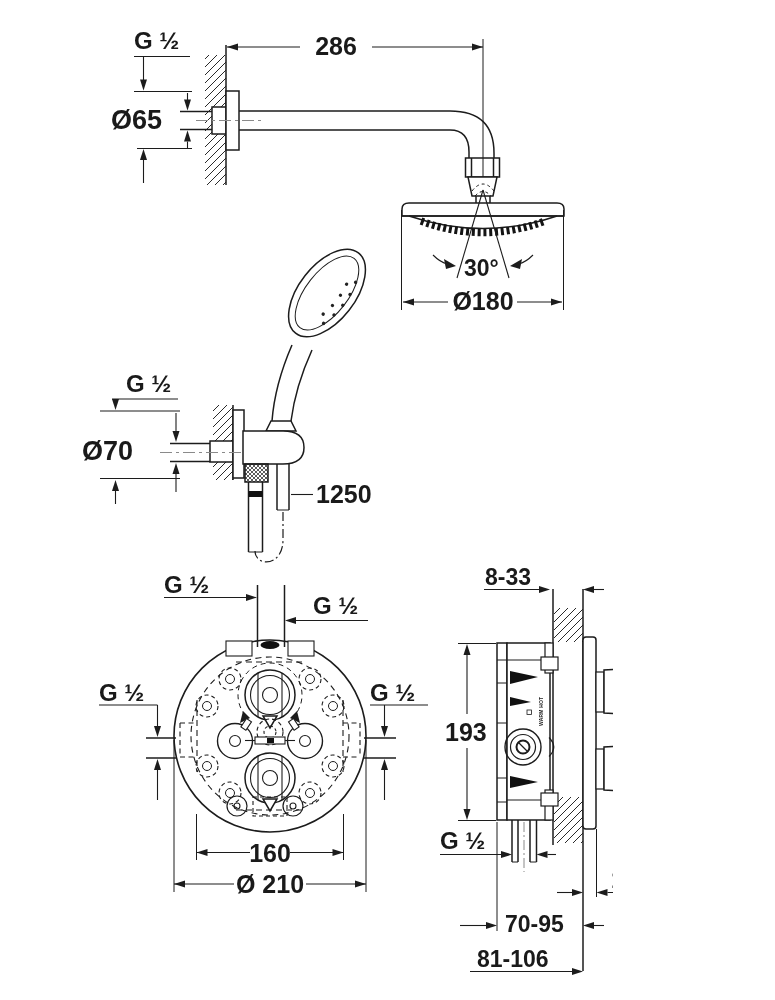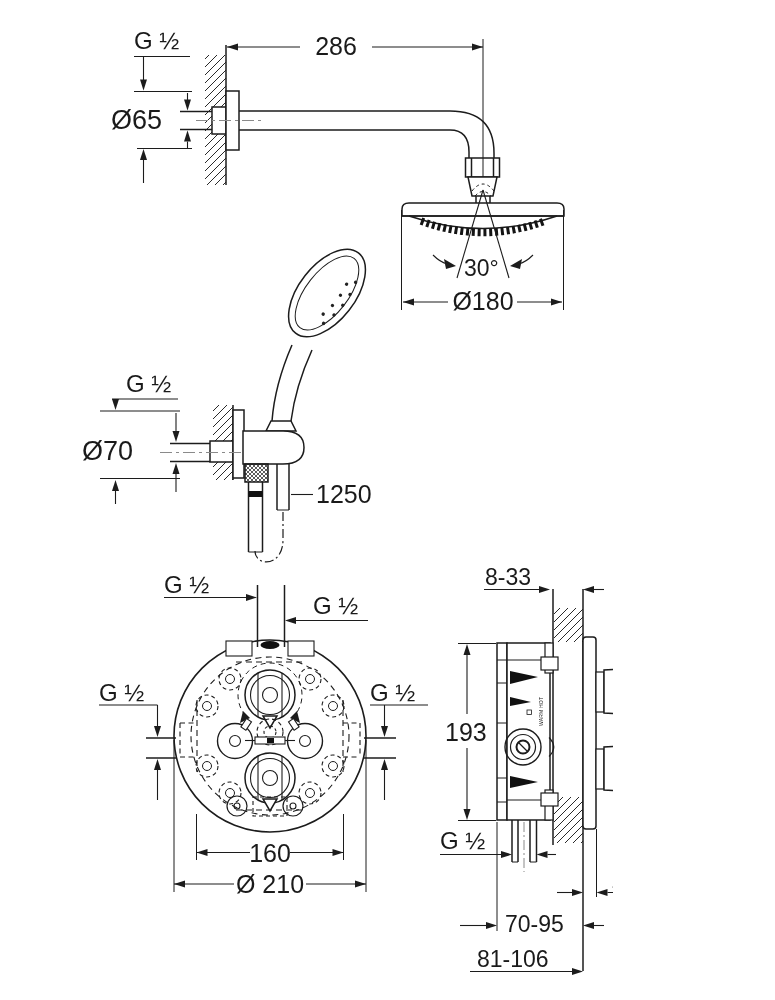--- a/index.html
+++ b/index.html
@@ -1,16 +1,16 @@
 <!DOCTYPE html>
 <html><head>
 <meta charset="utf-8">
 <style>
   html,body{margin:0;padding:0;background:#fff;}
-  .page{position:relative;width:613px;height:1000px;background:#ffffff;overflow:hidden;}
+  .page{position:relative;width:613px;height:1000px;background:#ffffff;overflow:hidden;font-weight:bold;}
   svg{position:absolute;left:0;top:0;}
   svg text{font-family:"Liberation Sans","DejaVu Sans",sans-serif;fill:#1a1a1a;}
   .s23{font-size:23px;}
   .s24{font-size:24px;}
   .s25{font-size:25px;}
   .s27{font-size:27px;}
   .tiny{font-size:5px;letter-spacing:0.2px;}
 </style>
 </head>
 <body>

